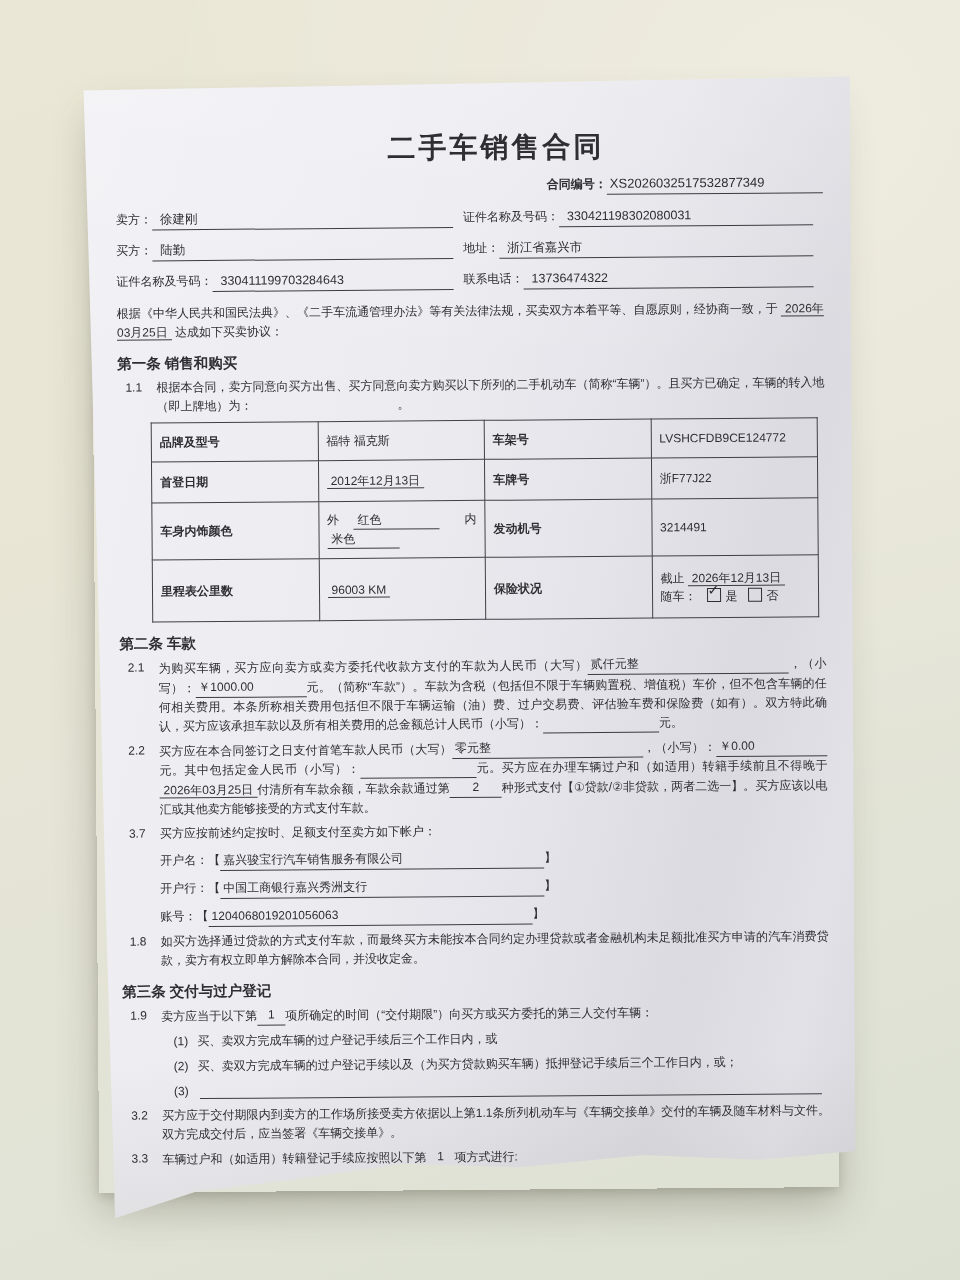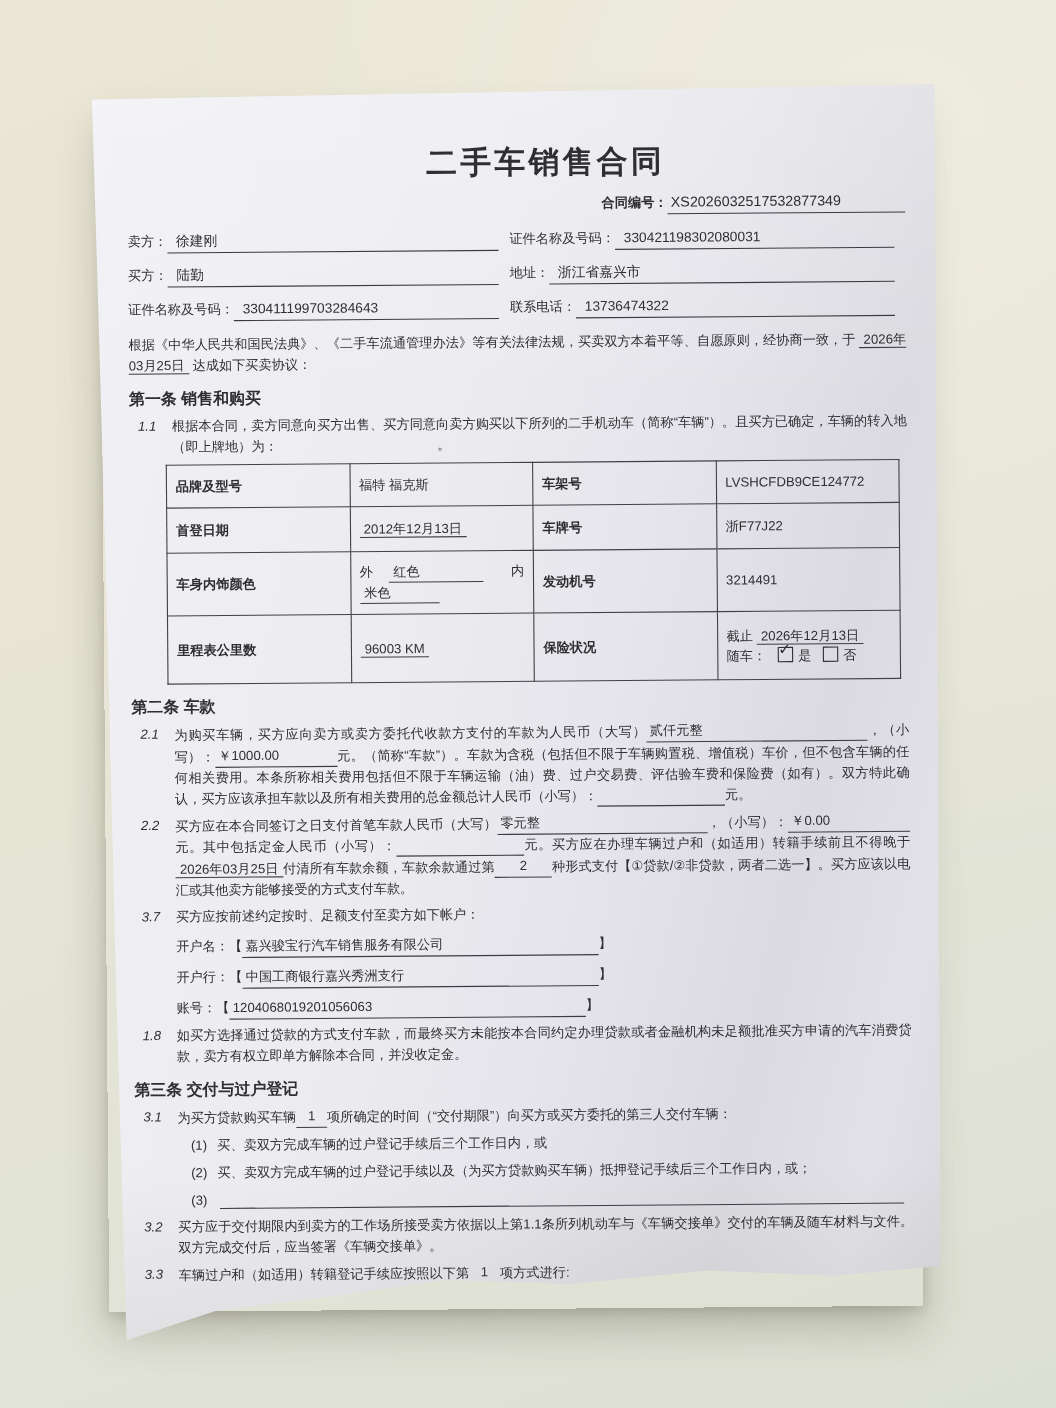--- a/index.html
+++ b/index.html
@@ -37,21 +37,21 @@
   .gap{display:inline-block;width:145px;}
   .w210{width:210px;font-weight:normal;font-size:13px;}
   .w195{width:195px;} .w185{width:185px;} .w105{width:105px;} .w110{width:110px;}
   .w46{width:46px;} .w22{width:22px;} .w318{width:318px;}
   .pgrid{display:grid;grid-template-columns:347px 1fr;row-gap:11px;margin-bottom:12px;}
   .prow{display:flex;align-items:baseline;padding-right:10px;}
   .plabel{font-weight:normal;white-space:nowrap;}
   .pfill{flex:1;border-bottom:1.3px solid #3b3b41;padding-left:8px;font-size:12.5px;min-height:17px;}
   .pre{margin:12px 0 0;}
   .clause{display:flex;margin:0 0 5px 8px;}
-  .cnum{flex:0 0 31px;font-style:italic;}
+  .cnum{flex:0 0 31px;}
   .ctext{flex:1;}
   .vt{border-collapse:collapse;margin:6px 0 0 33px;table-layout:fixed;width:667px;}
   .vt td{border:1.3px solid #404046;padding:3px 8px;vertical-align:middle;line-height:18px;}
   .vt .lab{font-weight:bold;}
   .r1 td{height:32px;} .r2 td{height:34px;} .r3 td{height:50px;} .r4 td{height:55px;}
   .colorfill{display:inline-block;border-bottom:1.3px solid #3b3b41;text-align:left;padding:0 4px;}
   .cw78{width:78px;margin-right:16px;} .cw64{width:64px;}
   .cb{display:inline-block;width:12px;height:12px;border:1.6px solid #2e2e33;margin:0 5px -2px 10px;position:relative;}
   .cb .ck{position:absolute;left:0;top:-6px;font-size:14px;line-height:14px;}
   .acct{display:flex;align-items:baseline;margin-top:8px;}
@@ -199,23 +199,23 @@
       </div>
 
       <div class="clause">
         <span class="cnum">1.8</span>
         <span class="ctext">如买方选择通过贷款的方式支付车款，而最终买方未能按本合同约定办理贷款或者金融机构未足额批准买方申请的汽车消费贷款，卖方有权立即单方解除本合同，并没收定金。</span>
       </div>
 
       <h2>第三条 交付与过户登记</h2>
 
       <div class="clause">
-        <span class="cnum">3.1</span>
-        <span class="ctext">
-          <span>为买方贷款购买车辆</span><span class="fill w22">1</span><span>项所确定的时间（“交付期限”）向买方或买方委托的第三人交付车辆：</span>
+        <span class="cnum">1.9</span>
+        <span class="ctext">
+          <span>卖方应当于以下第</span><span class="fill w22">1</span><span>项所确定的时间（“交付期限”）向买方或买方委托的第三人交付车辆：</span>
           <div class="item">
             <span class="inum">(1)</span>
             <span class="itext">买、卖双方完成车辆的过户登记手续后三个工作日内，或</span>
           </div>
           <div class="item">
             <span class="inum">(2)</span>
             <span class="itext">买、卖双方完成车辆的过户登记手续以及（为买方贷款购买车辆）抵押登记手续后三个工作日内，或；</span>
           </div>
           <div class="item">
             <span class="inum">(3)</span>

